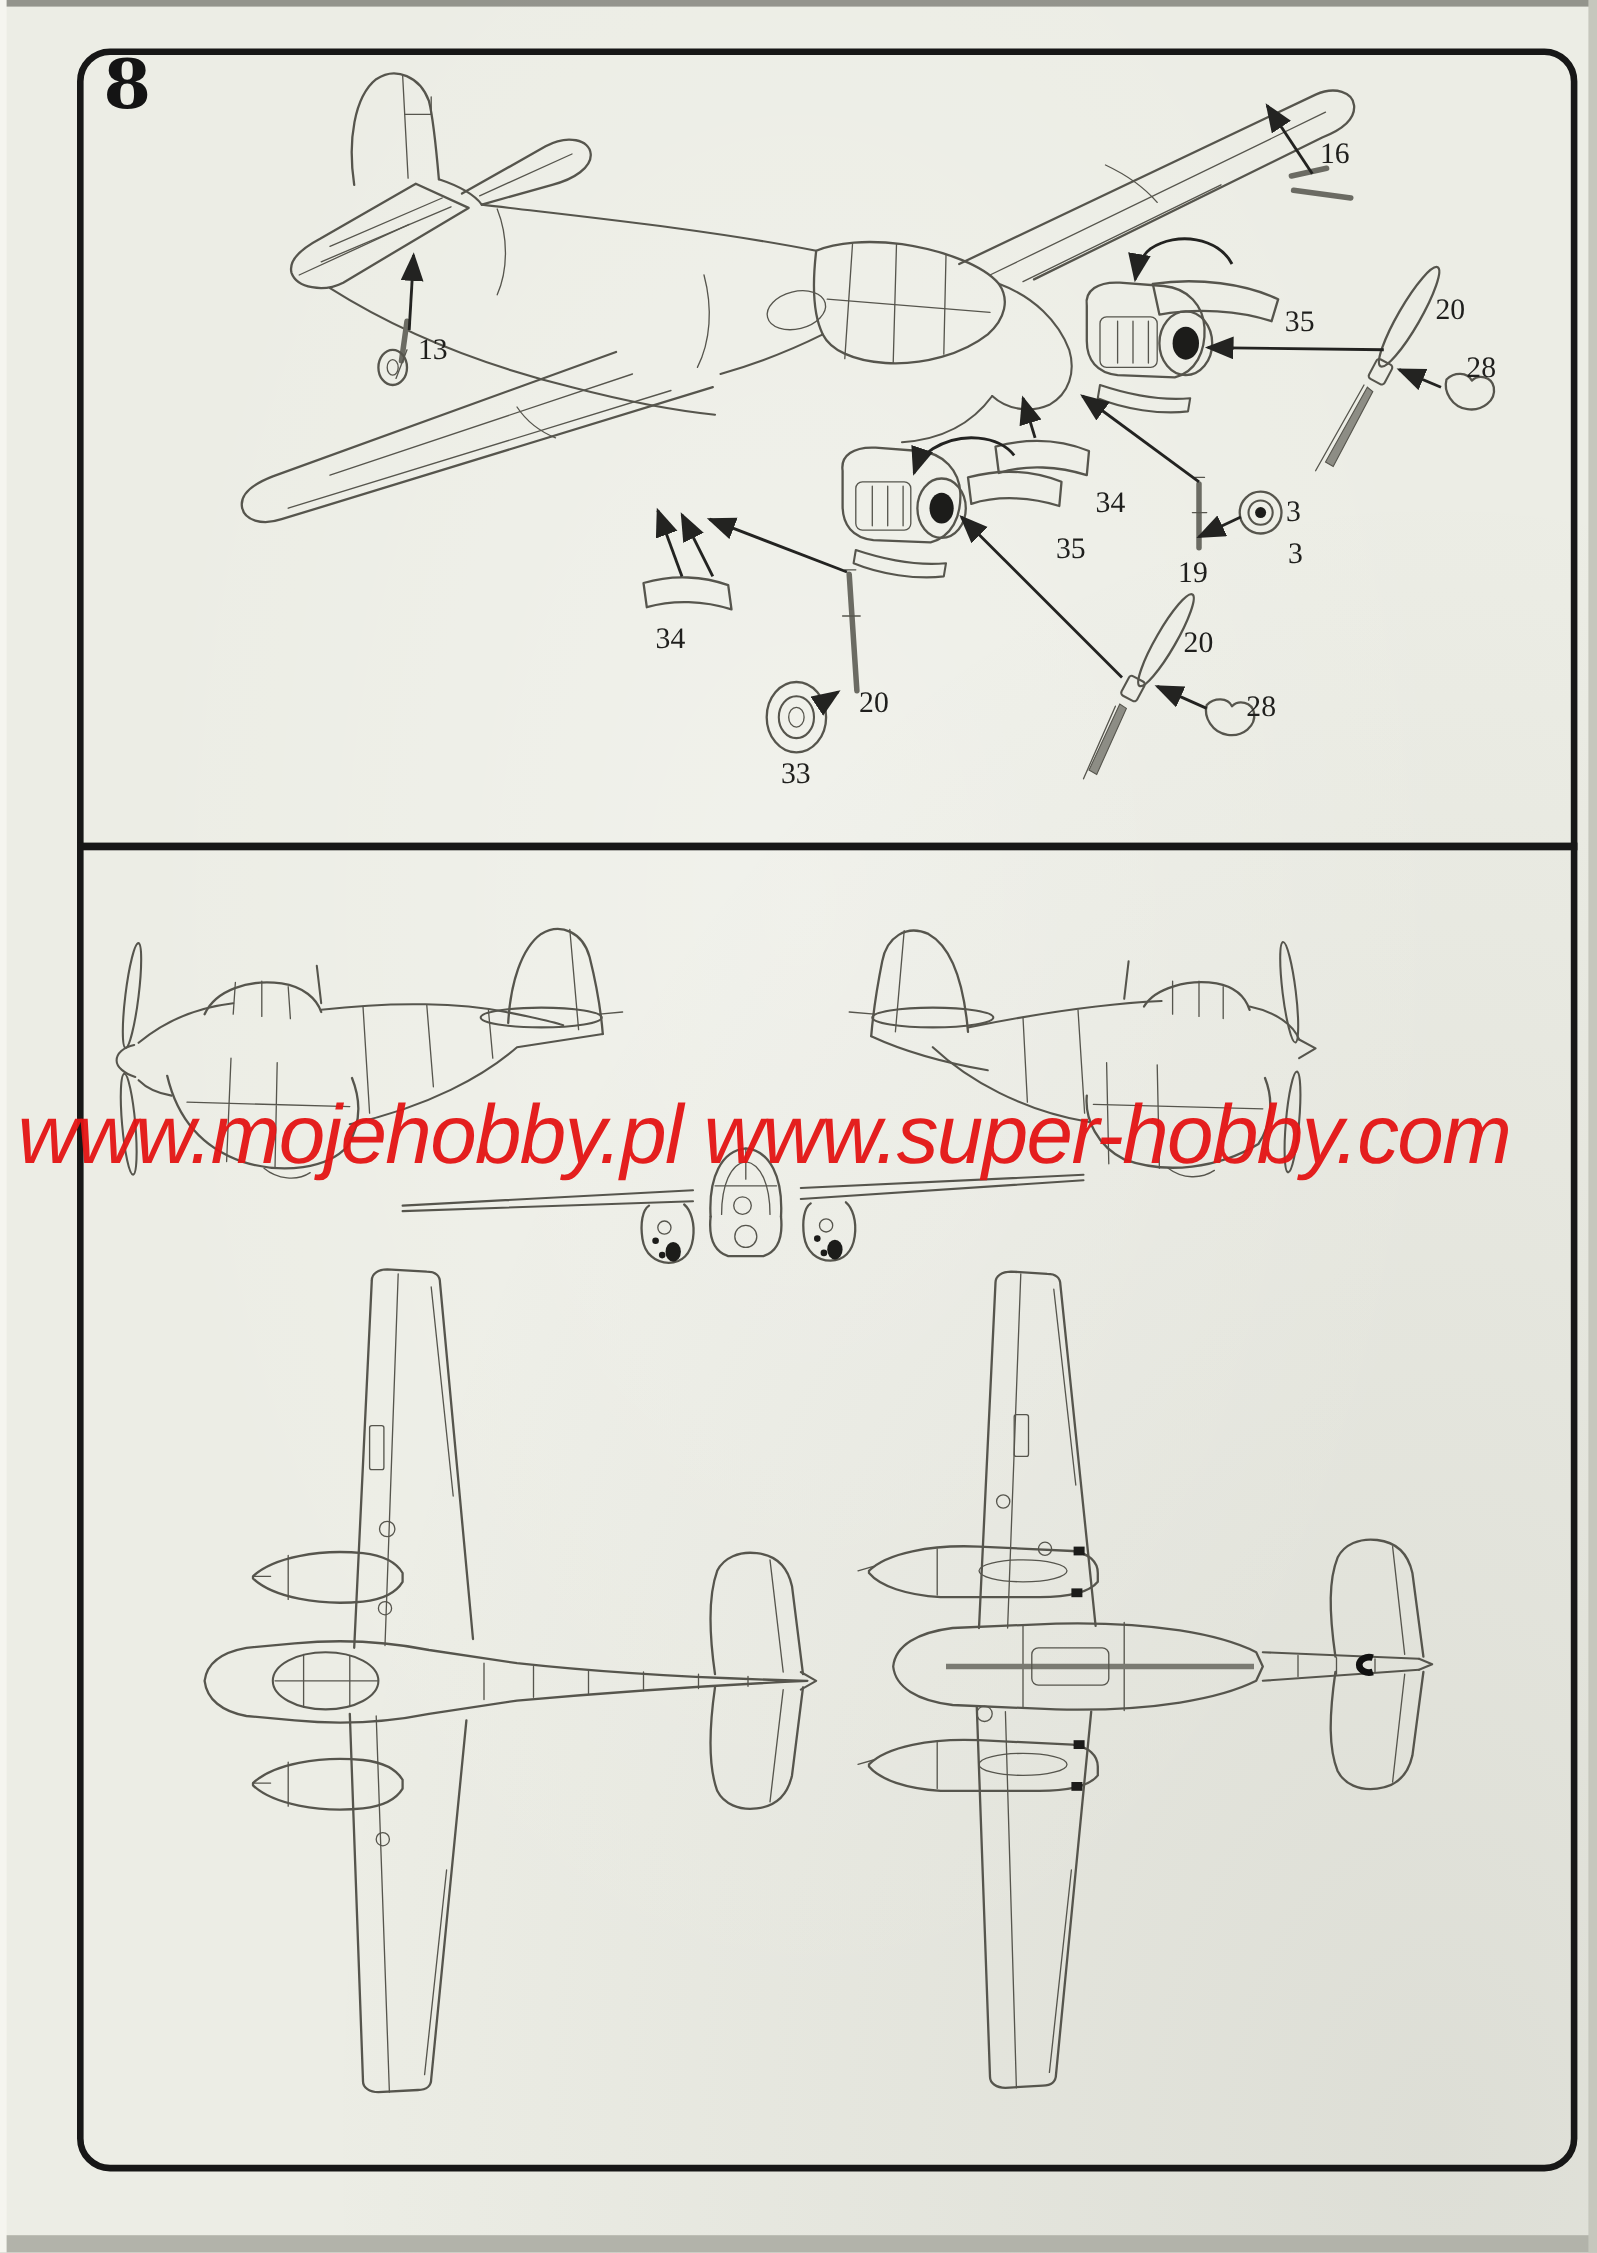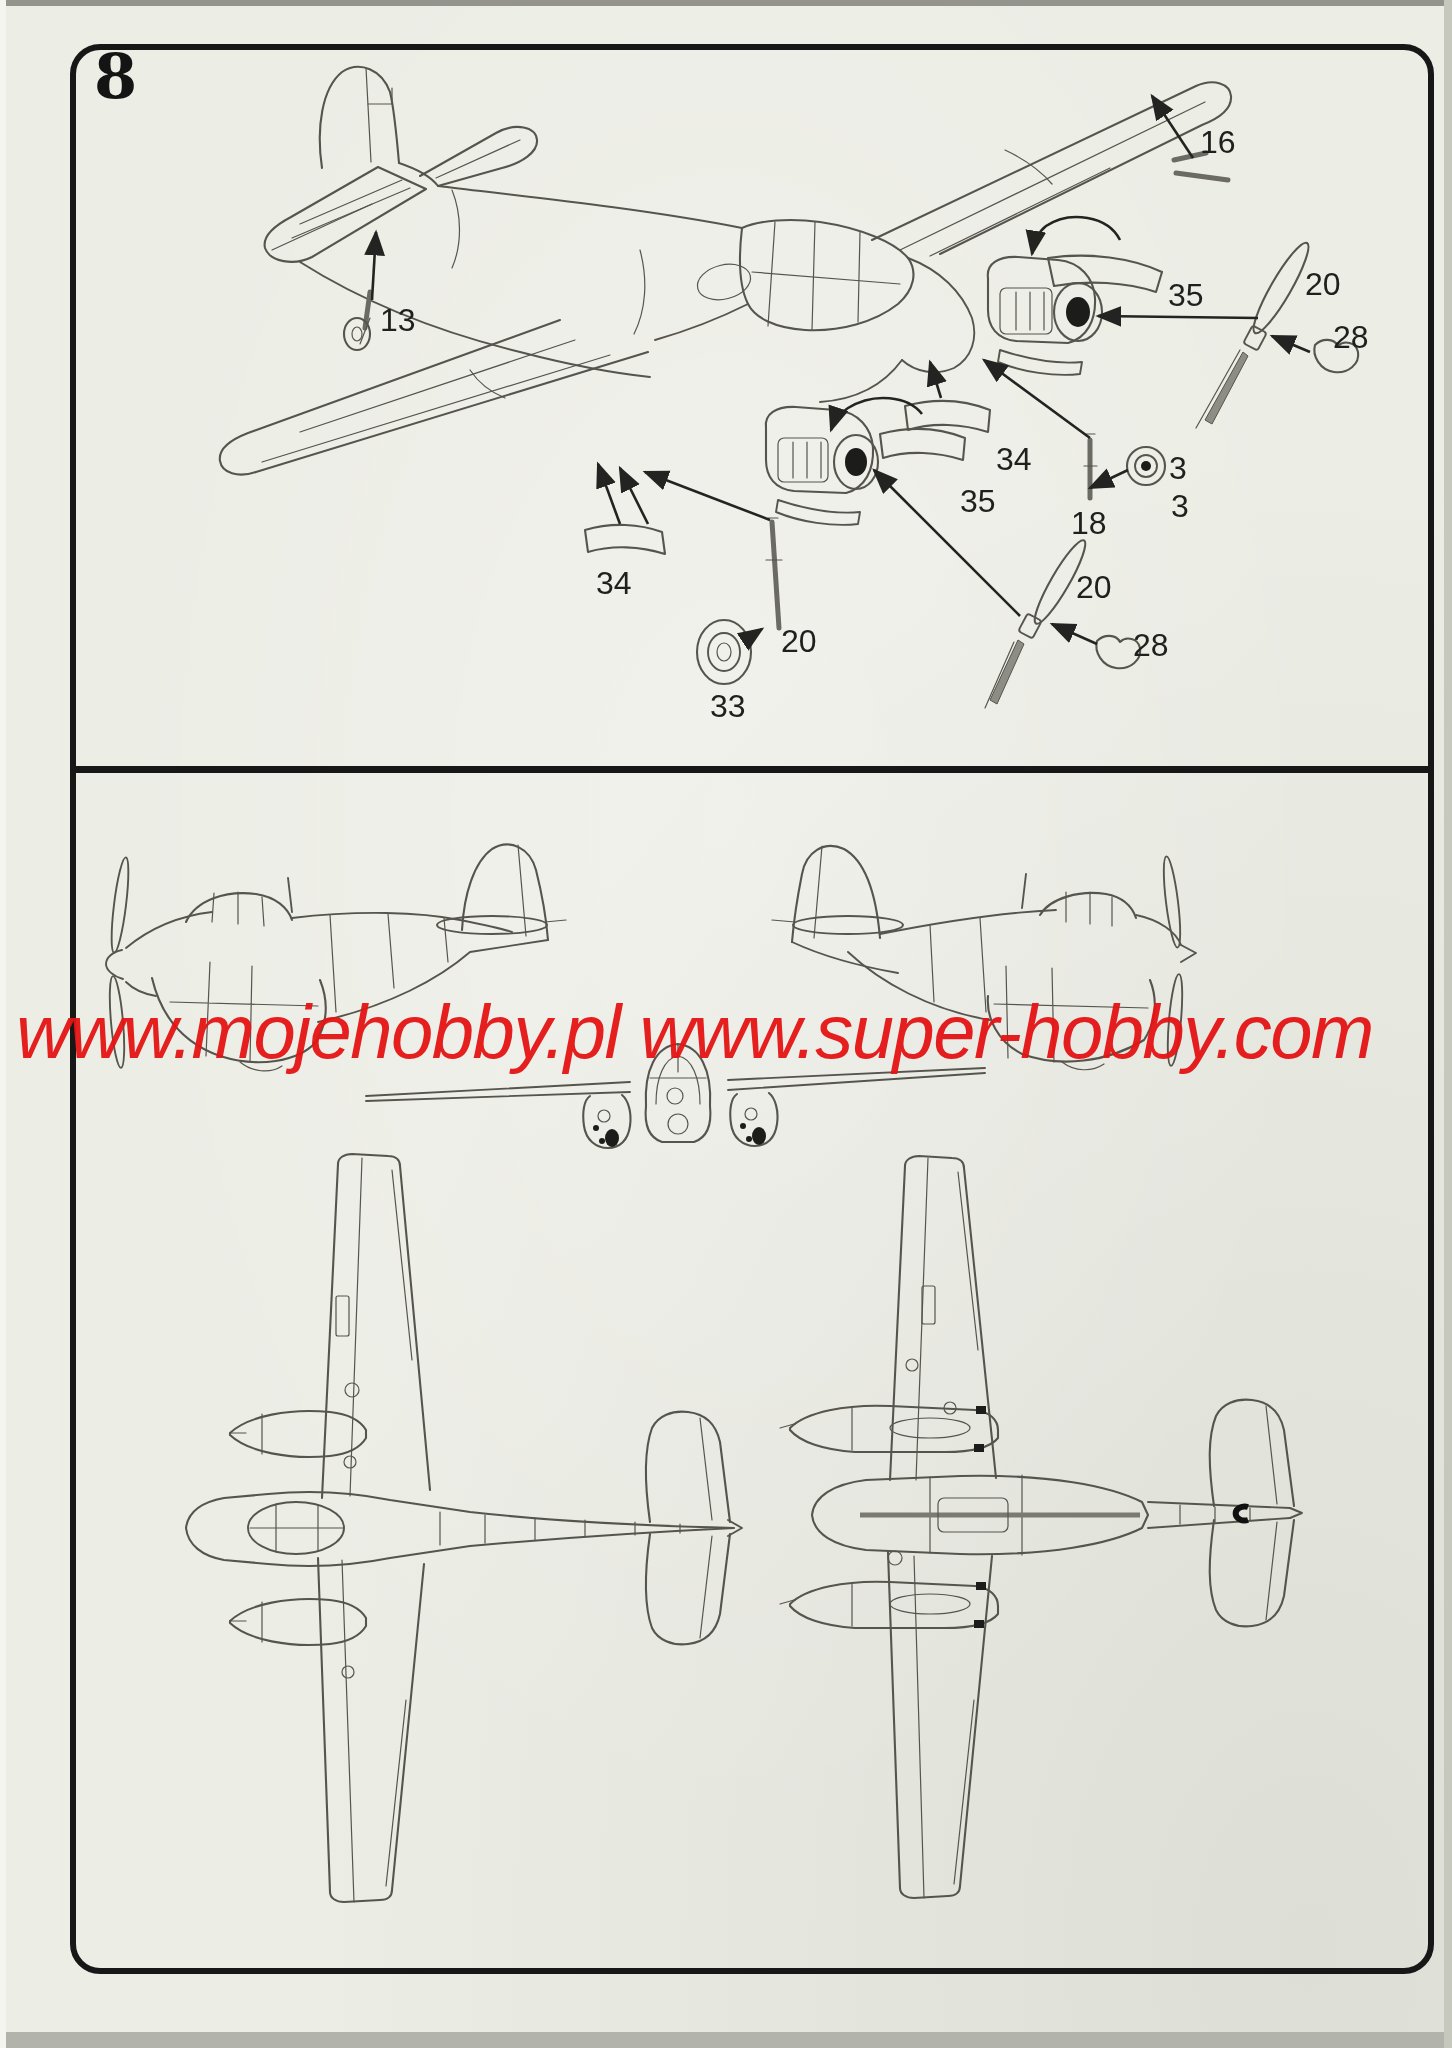--- a/index.html
+++ b/index.html
@@ -18,21 +18,21 @@
   svg.artwork *{vector-effect:none;}
   .ln{fill:none;stroke:#56554d;stroke-width:1.9;stroke-linecap:round;stroke-linejoin:round;}
   .thin{stroke-width:1.2;}
   .part{stroke-width:2.1;}
   .blk{fill:#1c1c1a;stroke:none;}
   .grey{fill:#8d8d85;stroke:#56554d;stroke-width:1;}
   .bar{stroke:#6b6b63;stroke-width:5;fill:none;stroke-linecap:round;}
   .arrow{fill:none;stroke:#232321;stroke-width:2.6;marker-end:url(#ah);}
   .step-number{position:absolute;font-family:"DejaVu Serif",serif;font-weight:bold;
                font-size:62px;color:#141414;line-height:1;}
-  .callout{position:absolute;font-family:Liberation Sans, sans-serif;font-size:32px;
+  .callout{position:absolute;font-family:Liberation Serif, serif;font-size:27px;
            color:#1f1f1d;line-height:1;white-space:nowrap;}
   .watermark{position:absolute;left:16px;top:988px;font-family:"Liberation Sans",sans-serif;
              font-size:76px;font-weight:400;letter-spacing:-1.5px;white-space:nowrap;
              color:#e41414;opacity:.95;}
 </style>
 </head>
 <body>
 
 <div class="page">
 
@@ -310,21 +310,21 @@
   <div class="step-number" style="left:94px;top:46px;">8</div>
 
   <div>
       <div class="callout" style="left: 1200px; top: 126px;">16</div>
       <div class="callout" style="left: 1168px; top: 279px;">35</div>
       <div class="callout" style="left: 1305px; top: 268px;">20</div>
       <div class="callout" style="left: 1333px; top: 321px;">28</div>
       <div class="callout" style="left: 380px; top: 304px; text-align: right;">13</div>
       <div class="callout" style="left: 996px; top: 443px;">34</div>
       <div class="callout" style="left: 960px; top: 485px;">35</div>
-      <div class="callout" style="left: 1071px; top: 507px;">18</div>
+      <div class="callout" style="left: 1071px; top: 507px;">19</div>
       <div class="callout" style="left: 1169px; top: 452px;">3</div>
       <div class="callout" style="left: 1171px; top: 490px;">3</div>
       <div class="callout" style="left: 596px; top: 567px;">34</div>
       <div class="callout" style="left: 781px; top: 625px;">20</div>
       <div class="callout" style="left: 710px; top: 690px; text-align: center;">33</div>
       <div class="callout" style="left: 1076px; top: 571px;">20</div>
       <div class="callout" style="left: 1133px; top: 629px;">28</div>
     </div>
 
   <div class="watermark" style="color: rgb(228, 20, 20); font-style: italic;">www.mojehobby.pl www.super-hobby.com</div>

